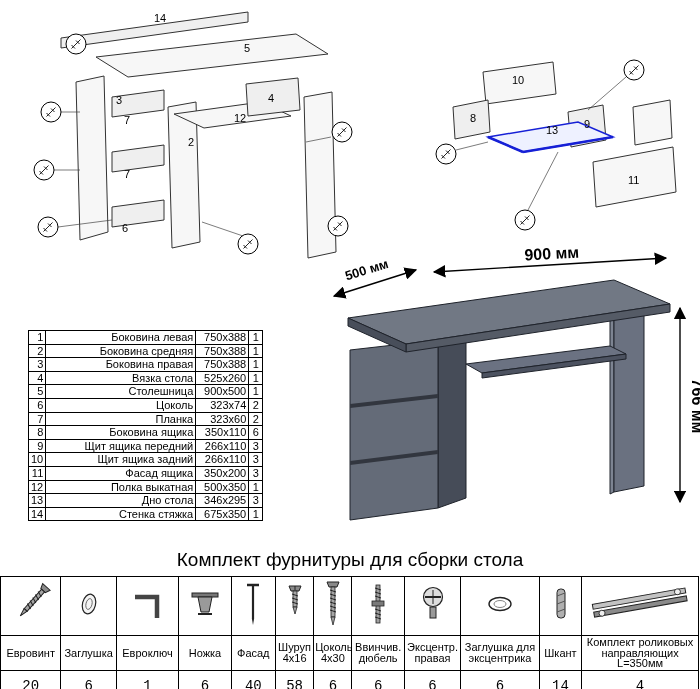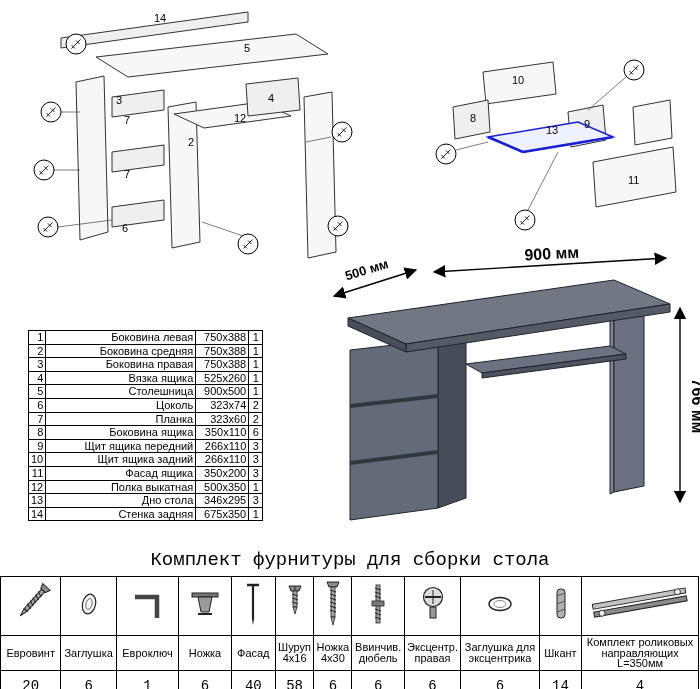--- a/index.html
+++ b/index.html
@@ -13,21 +13,21 @@
   
   #parts-table { position:absolute; left:28px; top:330px; border-collapse:collapse; }
   #parts-table td { border:1px solid #000; font-size:11px; line-height:12.6px; padding:0 2px; white-space:nowrap;text-align:right; }
   #parts-table .c-num  { width:17px; text-align:right; }
   #parts-table .c-name { width:150px; }
   #parts-table .c-size { width:53px;margin-top:32px; }
   #parts-table .c-qty  { width:14px; text-align:center; }
 
   
   #hw-title { position:absolute; left:0; top:549px; width:700px; text-align:center;
-    font-family:Liberation Mono, monospace; font-size:19px; }
+    font-family:Liberation Sans, sans-serif; font-size:19px; }
 
   
   #hw-table { position:absolute; left:0px; top:576px; width:699px; border-collapse:collapse; table-layout:fixed; }
   #hw-table td { border:1px solid #000; text-align:center; vertical-align:middle; padding:1px; overflow:hidden; }
   .hw-icon-cell { height:57px; }
   .hw-label { font-size:11px; line-height:10.5px; height:27px;margin-left:40px; }
   .hw-qty { font-family:Liberation Mono, monospace; font-size:14px; height:31px; }
 
   .diag { position:absolute; }
   .panel { fill:#f7f7f7; stroke:#333; stroke-width:1; }
@@ -172,21 +172,21 @@
         <td class="c-qty">1</td>
       </tr>
     <tr>
         <td class="c-num">3</td>
         <td class="c-name">Боковина правая</td>
         <td class="c-size">750x388</td>
         <td class="c-qty">1</td>
       </tr>
     <tr>
         <td class="c-num">4</td>
-        <td class="c-name">Вязка ящика</td>
+        <td class="c-name">Вязка стола</td>
         <td class="c-size">525x260</td>
         <td class="c-qty">1</td>
       </tr>
     <tr>
         <td class="c-num">5</td>
         <td class="c-name">Столешница</td>
         <td class="c-size">900x500</td>
         <td class="c-qty">1</td>
       </tr>
     <tr>
@@ -232,21 +232,21 @@
         <td class="c-qty">1</td>
       </tr>
     <tr>
         <td class="c-num">13</td>
         <td class="c-name">Дно стола</td>
         <td class="c-size">346x295</td>
         <td class="c-qty">3</td>
       </tr>
     <tr>
         <td class="c-num">14</td>
-        <td class="c-name">Стенка задняя</td>
+        <td class="c-name">Стенка стяжка</td>
         <td class="c-size">675x350</td>
         <td class="c-qty">1</td>
       </tr>
   </tbody>
 </table>
 
 <div id="hw-title">Комплект фурнитуры для сборки стола</div>
 
 <table id="hw-table">
   <colgroup>
@@ -375,21 +375,21 @@
       </svg>
     </td>
   </tr>
   <tr>
     <td class="hw-label">Евровинт</td>
     <td class="hw-label">Заглушка</td>
     <td class="hw-label">Евроключ</td>
     <td class="hw-label">Ножка</td>
     <td class="hw-label">Фасад</td>
     <td class="hw-label">Шуруп 4x16</td>
-    <td class="hw-label">Ножка 4x30</td>
+    <td class="hw-label">Цоколь 4x30</td>
     <td class="hw-label">Ввинчив. дюбель</td>
     <td class="hw-label">Эксцентр. правая</td>
     <td class="hw-label">Заглушка для эксцентрика</td>
     <td class="hw-label">Шкант</td>
     <td class="hw-label">Комплект роликовых направляющих L=350мм</td>
   </tr>
   <tr>
     <td class="hw-qty">20</td>
     <td class="hw-qty">6</td>
     <td class="hw-qty">1</td>

